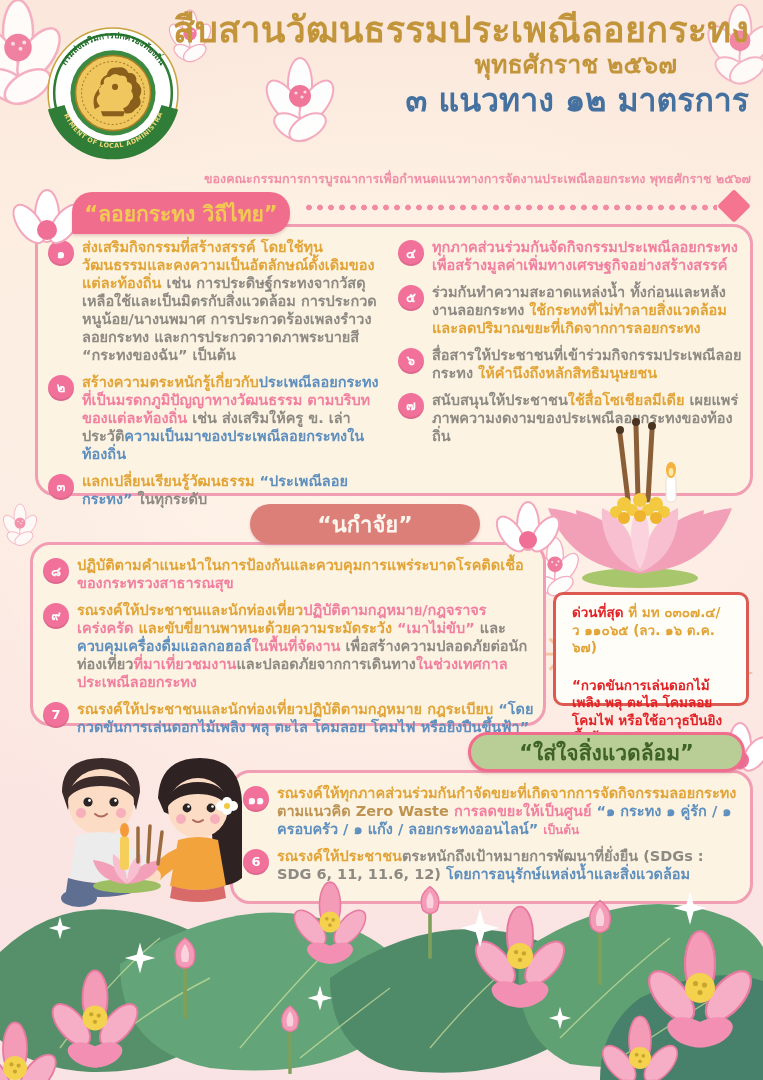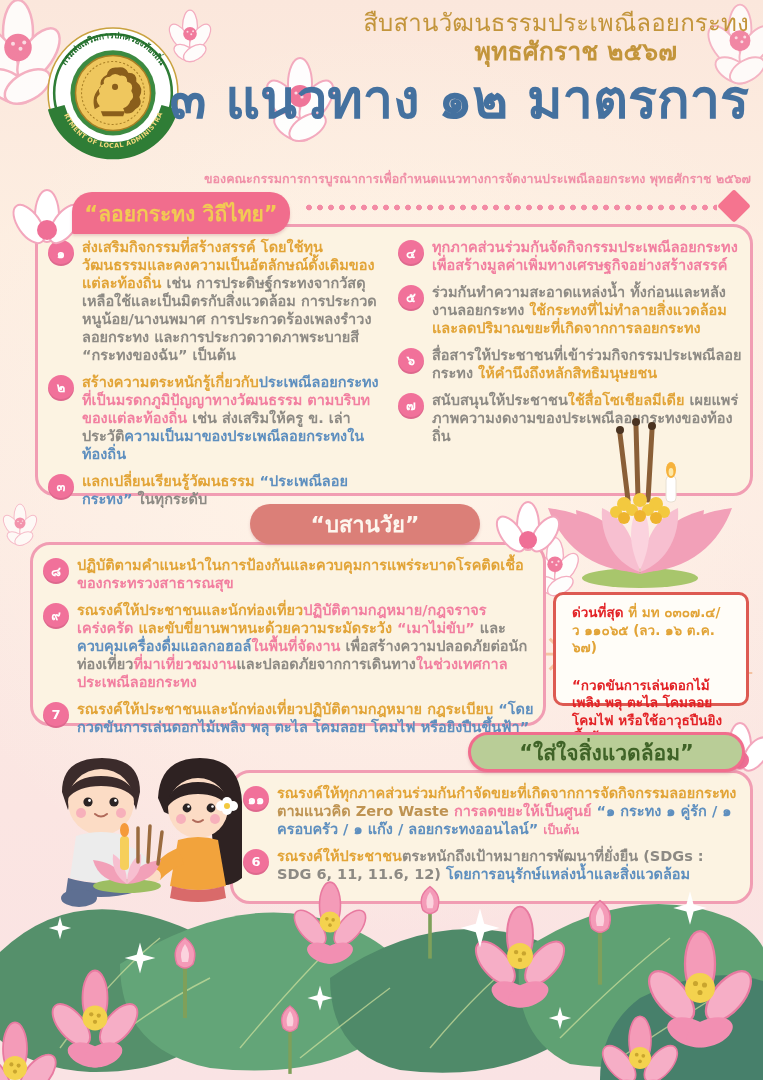--- a/index.html
+++ b/index.html
@@ -5,24 +5,24 @@
   html,body{margin:0;padding:0;}
   body{font-family:"DejaVu Sans",sans-serif;background:#f4dfd8;}
   .poster{position:relative;width:763px;height:1080px;overflow:hidden;
     background:
       radial-gradient(90% 60% at 50% 45%, rgba(255,245,232,.9) 0%, rgba(255,240,230,0) 70%),
       linear-gradient(180deg,#fbe7dc 0%,#fdeee1 22%,#fcebe3 48%,#fbe5e2 75%,#fae3e4 100%);
   }
   
   .logo{position:absolute;left:42px;top:20px;width:142px;height:150px;z-index:3;}
   .titles{position:absolute;right:14px;top:10px;text-align:right;z-index:3;}
-  .t1{font-size:24px;font-weight:normal;color:#c3953b;line-height:1.12;letter-spacing:.2px;}
+  .t1{font-size:36px;font-weight:bold;color:#c3953b;line-height:1.12;letter-spacing:.2px;}
   .t2{font-size:25px;font-weight:bold;color:#c3953b;line-height:1.2;padding-right:72px;}
   .t3{font-size:25px;font-weight:bold;color:#c3953b;line-height:1.2;}
-  .t4{font-size:54px;font-weight:bold;color:#44719f;line-height:1.15;margin-top:2px;}
+  .t4{font-size:32px;font-weight:bold;color:#44719f;line-height:1.15;margin-top:2px;}
   .subtitle{position:absolute;right:12px;top:169px;font-size:12.5px;font-weight:bold;color:#f08fa7;z-index:3;white-space:nowrap;}
   
   .badge{position:absolute;z-index:9;display:flex;align-items:center;justify-content:center;
     font-weight:bold;border-radius:20px;box-shadow:0 2px 3px rgba(180,90,110,.25);}
   .badge1{left:72px;top:192px;width:218px;height:42px;background:#f16d8d;color:#f2ca53;font-size:21px;border-bottom-left-radius:2px;}
   .badge2{left:250px;top:504px;width:230px;height:40px;background:#db7f78;color:#fdf6ee;font-size:22px;}
   .badge3{left:468px;top:732px;width:277px;height:40px;background:#b9cd97;color:#3f6327;font-size:21px;border:3px solid #f16d8d;box-sizing:border-box;}
   .dotline{position:absolute;left:305px;top:203px;width:412px;height:9px;z-index:2;
     background-image:radial-gradient(circle at 4px 4.5px,#f38ba5 2.6px,rgba(0,0,0,0) 3.2px);
     background-size:11px 9px;background-repeat:repeat-x;}
@@ -189,21 +189,21 @@
         <circle cx="104" cy="106" r="6" fill="#eeb42e"></circle>
           <circle cx="120" cy="104" r="6" fill="#eeb42e"></circle>
           <circle cx="136" cy="106" r="6" fill="#eeb42e"></circle>
       </g>
       <rect x="146" y="64" width="10" height="26" rx="4" fill="#ffffff" stroke="#e8e0d2"></rect>
       <ellipse cx="151" cy="58" rx="5" ry="8" fill="#f6b23c"></ellipse>
       <ellipse cx="151" cy="60" rx="2.4" ry="4" fill="#fde9a8"></ellipse>
     </svg>
   </div>
 
-  <div class="badge badge2">“บสานวัย”</div>
+  <div class="badge badge2">“นกำจัย”</div>
   <div class="panel panel2">
     <div class="col">
         <div class="item">
           <span class="num">๘</span>
           <p class="txt"><span class="c-gold">ปฏิบัติตามคำแนะนำในการป้องกันและควบคุมการแพร่ระบาดโรคติดเชื้อ</span><span class="c-pink">ของกระทรวงสาธารณสุข</span></p>
         </div>
         <div class="item">
           <span class="num">๙</span>
           <p class="txt"><span class="c-gold">รณรงค์ให้ประชาชนและนักท่องเที่ยว</span><span class="c-pink">ปฏิบัติตามกฎหมาย/กฎจราจรเคร่งครัด </span><span class="c-gold">และขับขี่ยานพาหนะด้วยความระมัดระวัง </span><span class="c-pink">“เมาไม่ขับ” </span><span class="c-gray">และ</span><span class="c-blue">ควบคุมเครื่องดื่มแอลกอฮอล์</span><span class="c-pink">ในพื้นที่จัดงาน </span><span class="c-gray">เพื่อสร้างความปลอดภัยต่อนักท่องเที่ยว</span><span class="c-pink">ที่มาเที่ยวชมงาน</span><span class="c-gray">และปลอดภัยจากการเดินทาง</span><span class="c-pink">ในช่วงเทศกาลประเพณีลอยกระทง</span></p>
         </div>

